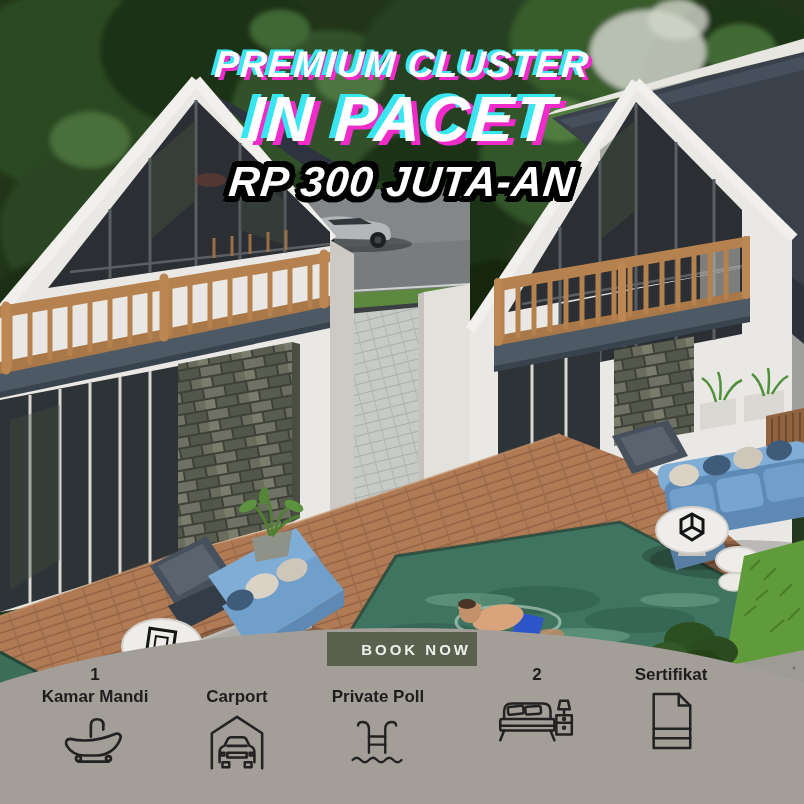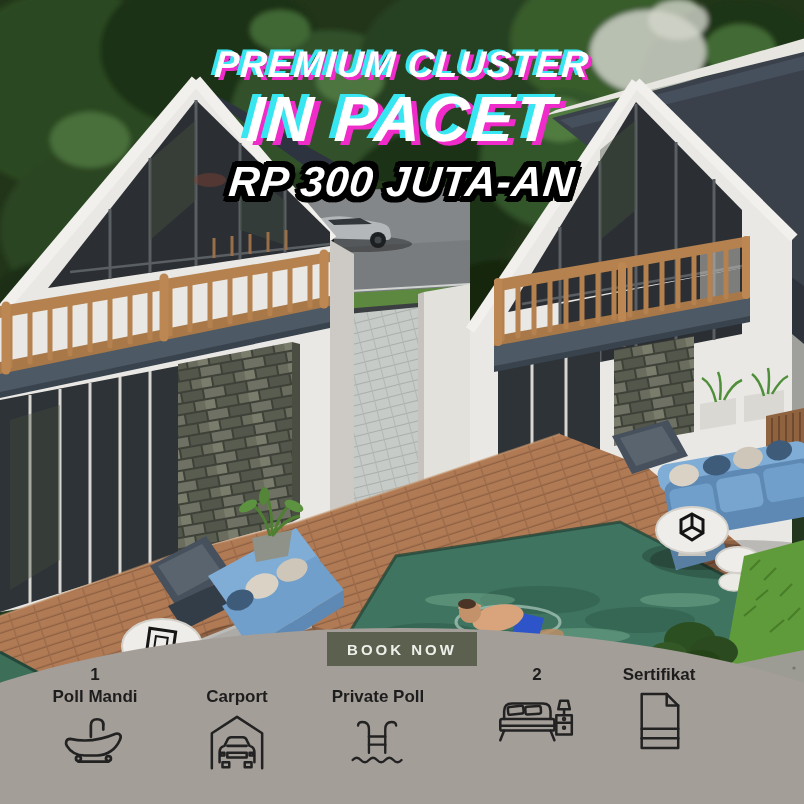--- a/index.html
+++ b/index.html
@@ -17,26 +17,26 @@
       transform:skewX(-6deg);
       text-shadow:-5px -5px 0 #000,0 -6px 0 #000,5px -5px 0 #000,-6px 0 0 #000,6px 0 0 #000,
                   -5px 5px 0 #000,0 6px 0 #000,5px 5px 0 #000,-3px -6px 0 #000,3px -6px 0 #000,
                   -3px 6px 0 #000,3px 6px 0 #000;}
   .panel{position:absolute;left:-60px;right:-60px;bottom:0;height:200px;background:#a49e99;
          clip-path:ellipse(60% 88% at 50% 100%);
          filter:drop-shadow(0 -2px 5px rgba(0,0,0,.25));}
   .panel-inner{position:absolute;left:60px;top:0;width:804px;height:200px;color:#1d1d1d;}
   .cta{position:absolute;left:327px;top:28px;width:150px;height:34px;background:#5b604f;
        color:#eef0ea;border:0;font-family:inherit;font-size:15px;font-weight:600;
-       letter-spacing:3px;cursor:pointer;}
+       letter-spacing:3px;cursor:pointer;text-align:right;}
   .feat{position:absolute;top:60px;width:150px;text-align:center;}
   .f1,.f2{height:22px;line-height:22px;font-size:17px;font-weight:700;}
   .ficon{margin-top:4px;}
   .ficon *{fill:none;stroke:#222;stroke-width:2.6;stroke-linecap:round;stroke-linejoin:round;}
-  .c1{left:20px}.c2{left:162px}.c3{left:303px}.c4{left:462px}.c5{left:584px}
+  .c1{left:20px}.c2{left:162px}.c3{left:303px}.c4{left:462px}.c5{left:596px}
 </style>
 </head>
 <body>
 
 <div class="poster">
 
   <svg class="scene" viewBox="0 0 804 804">
     <defs>
       <pattern id="wood" width="26" height="9" patternUnits="userSpaceOnUse" patternTransform="rotate(-18)">
         <rect width="26" height="9" fill="#b07a55"></rect>
@@ -403,21 +403,21 @@
     <div class="t2">IN PACET</div>
     <div class="t3">RP 300 JUTA-AN</div>
   </div>
 
   <div class="panel">
     <div class="panel-inner">
       <button class="cta">BOOK NOW</button>
 
       <div class="feat c1">
         <div class="f1">1</div>
-        <div class="f2">Poll Mandi</div>
+        <div class="f2">Kamar Mandi</div>
         <svg class="ficon" width="68" height="58" viewBox="0 0 64 56">
           <path d="M28 24 v-11 q0 -6 6 -6 q6 0 6 5"></path>
           <path d="M40 12 v5"></path>
           <path d="M8 26 c-4 0 -5 4 -3 7 c3 5 9 9 17 9 h12 c10 0 18 -6 22 -15 c2 -4 0 -7 -4 -6 c-14 6 -30 8 -44 5 z"></path>
           <circle cx="16" cy="45" r="2.4"></circle>
             <circle cx="45" cy="45" r="2.4"></circle>
           <path d="M16 48 h29"></path>
         </svg>
       </div>
 

